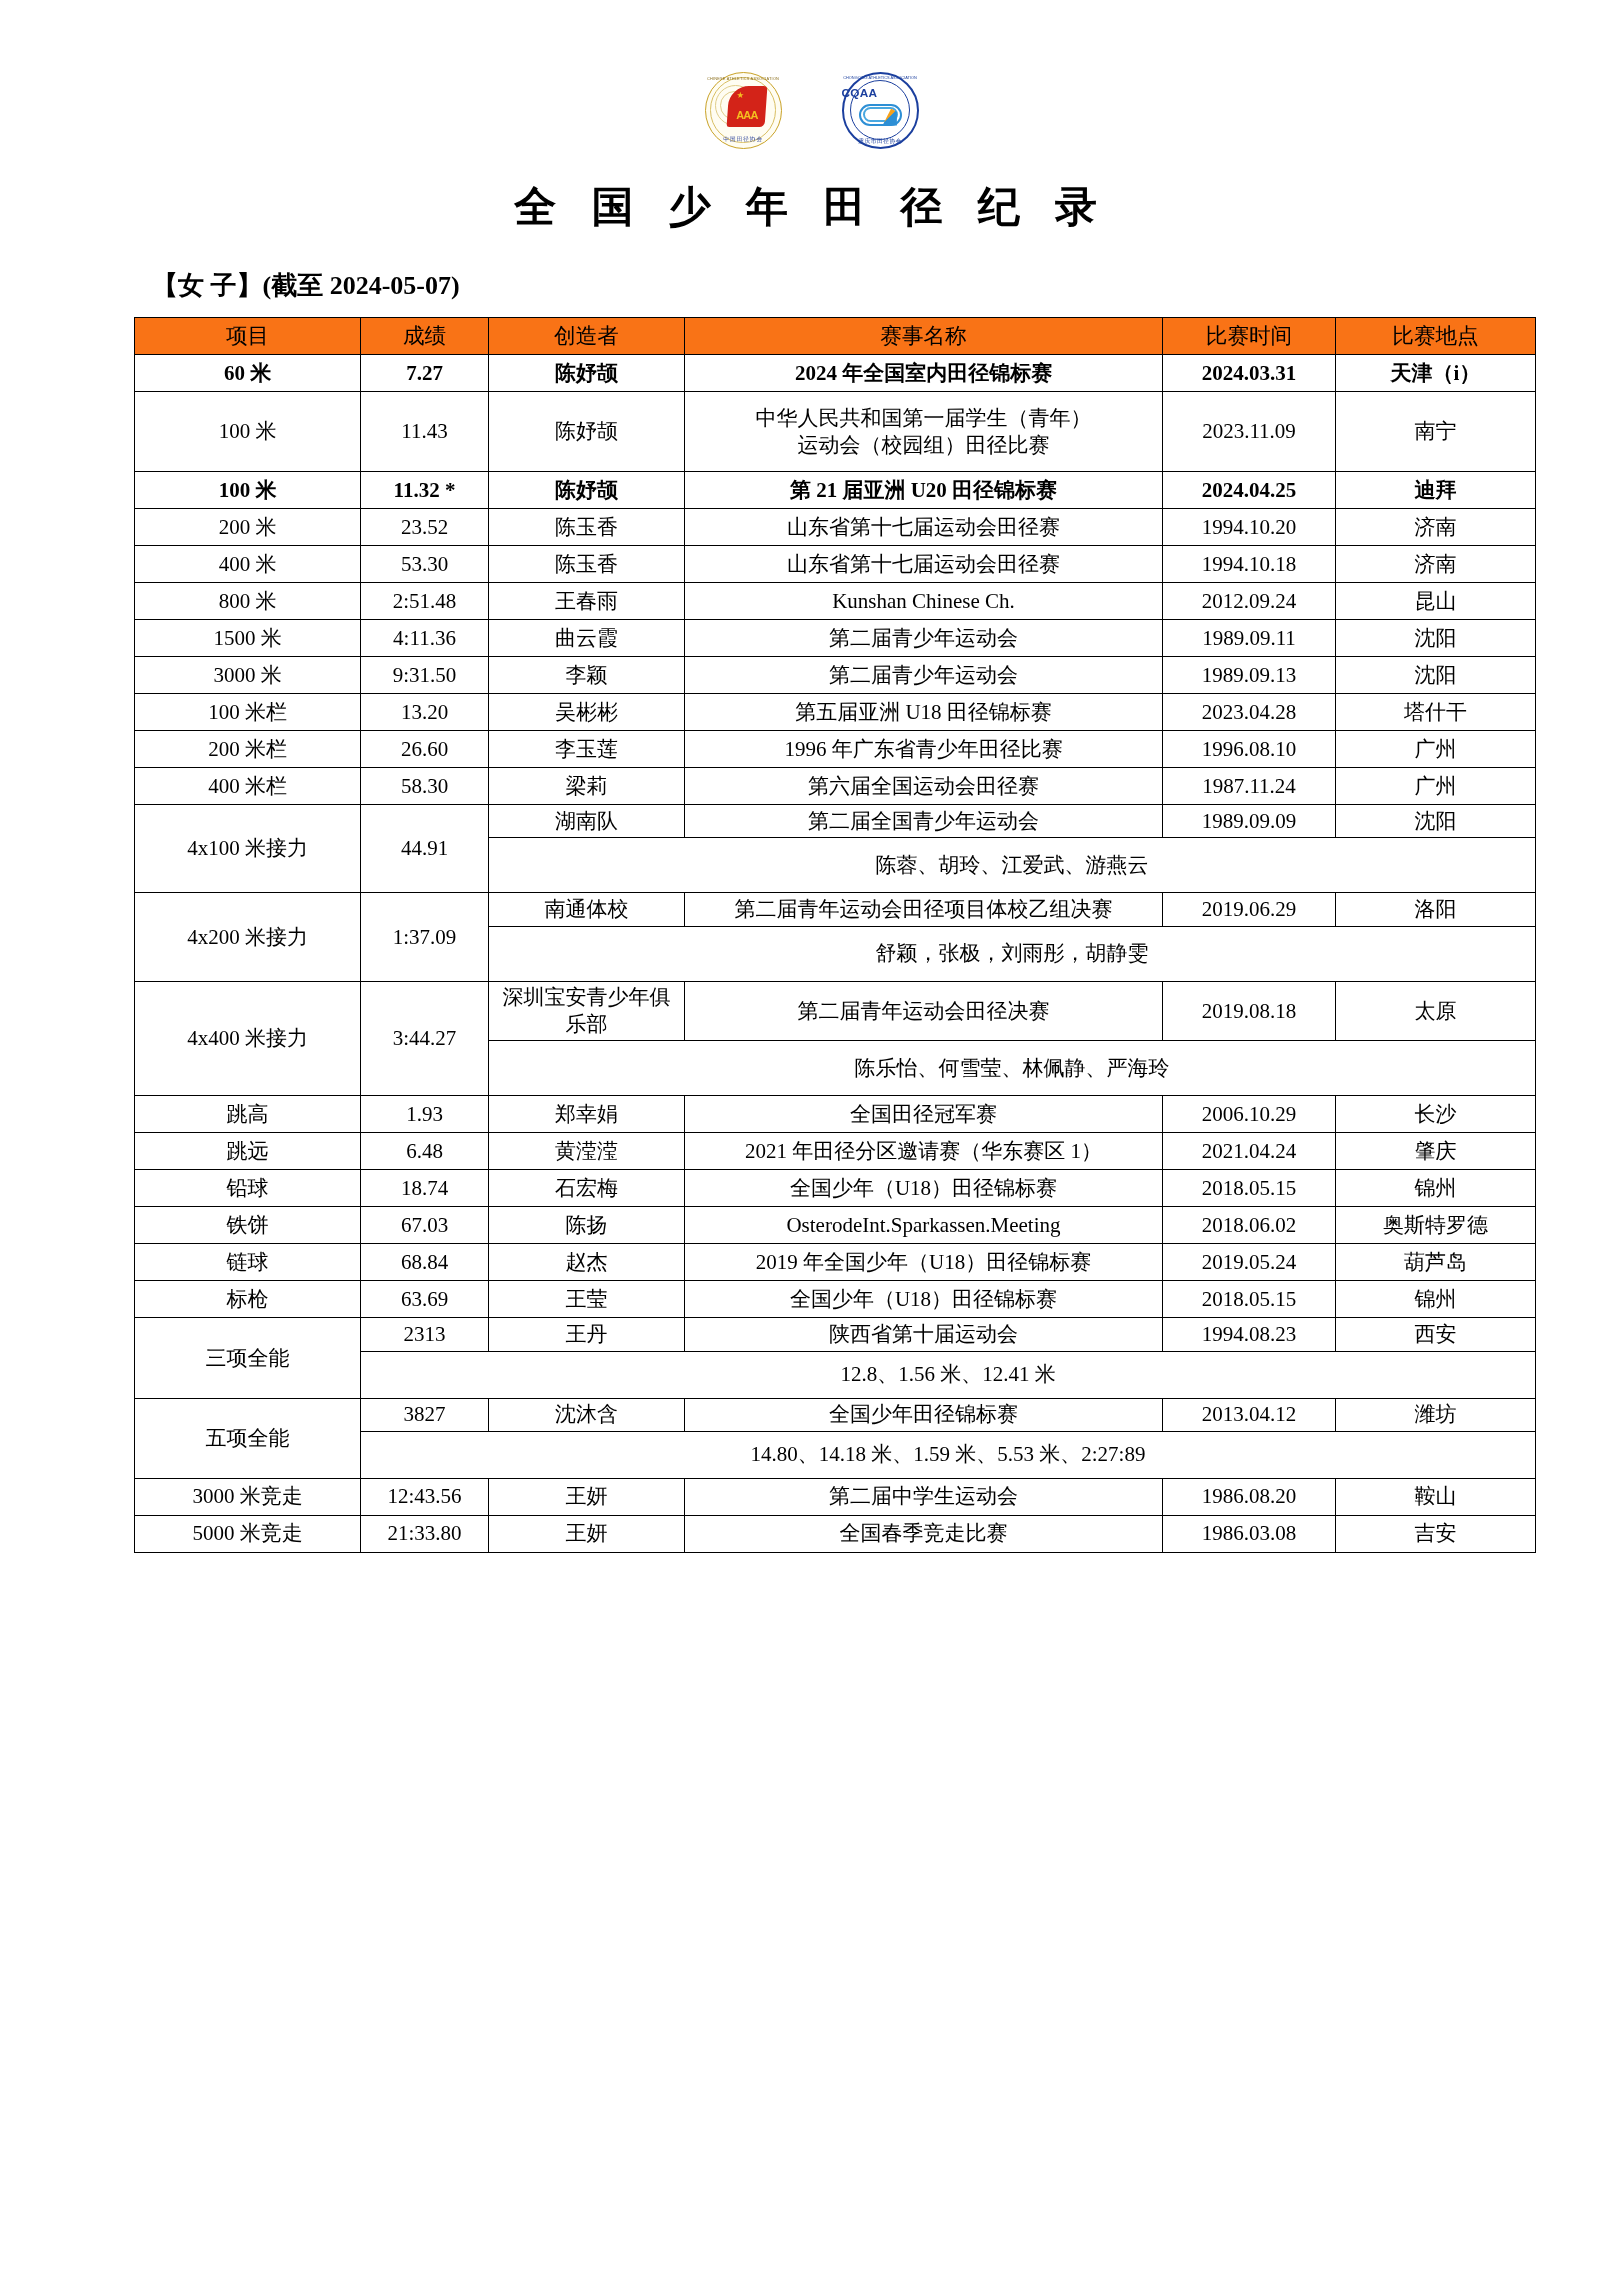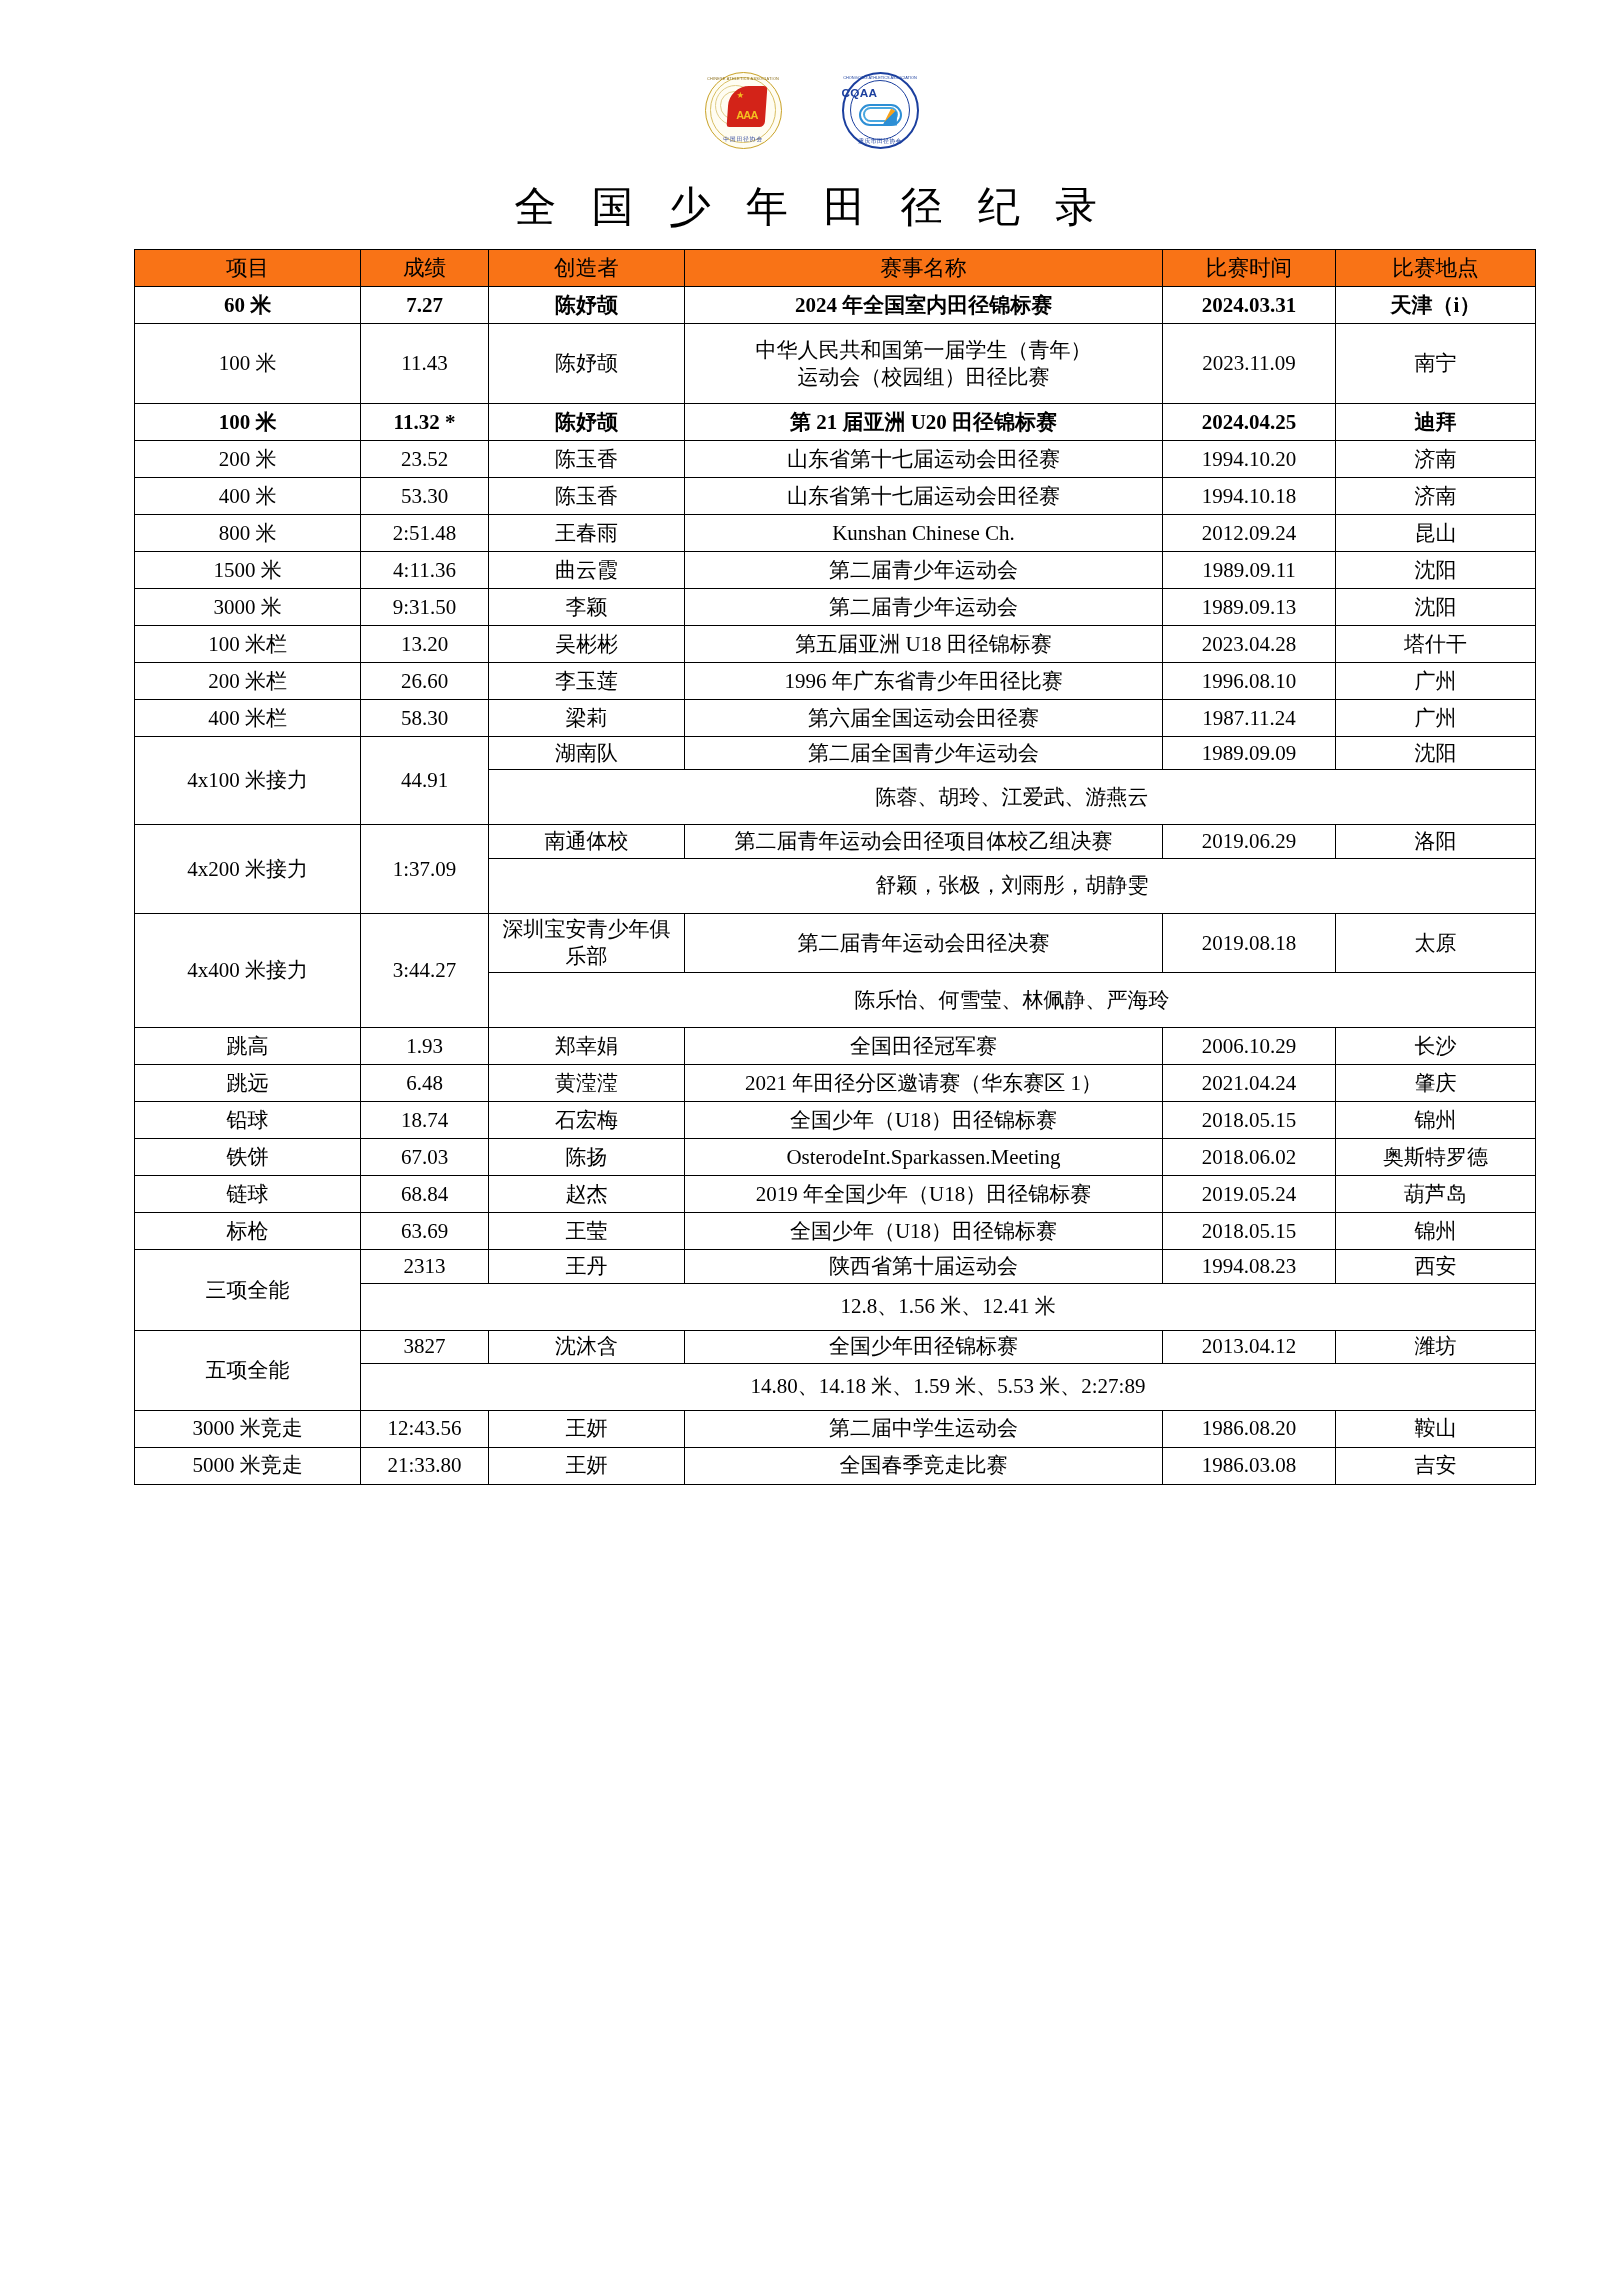--- a/index.html
+++ b/index.html
@@ -172,21 +172,21 @@
     color: #1b3f9e;
     font-size: 3.9px;
   }
   .logo-cqaa .toptext { top: 3.3px; }
   .logo-cqaa .bottext { bottom: 2.6px; font-size: 5.9px; letter-spacing: 0.3px; }
 
   
   .doc-title {
     text-align: center;
     font-family: "Liberation Sans", "DejaVu Sans", sans-serif;
-    font-weight: normal;
+    font-weight: bold;
     font-size: 42px;
     letter-spacing: 11.8px;
     margin-top: 69px;
     color: #000;
   }
 
   .subtitle {
     margin: 33px 0 0 152px;
     font-size: 26px;
     font-weight: bold;
@@ -258,20 +258,21 @@
       <div class="track"></div>
       <div class="track2"></div>
       <div class="swoosh"></div>
       <div class="toptext">CHONGQING ATHLETICS ASSOCIATION</div>
       <div class="bottext">重庆市田径协会</div>
     </div>
   </div>
 
   <div class="doc-title">全 国 少 年 田 径 纪 录</div>
 
+  <div class="subtitle">【女 子】(截至 2024-05-07)</div>
 
   <table class="records">
     <colgroup>
       <col class="c-event">
         <col class="c-mark">
         <col class="c-athlete">
       <col class="c-meet">
         <col class="c-date">
         <col class="c-place">
     </colgroup>

